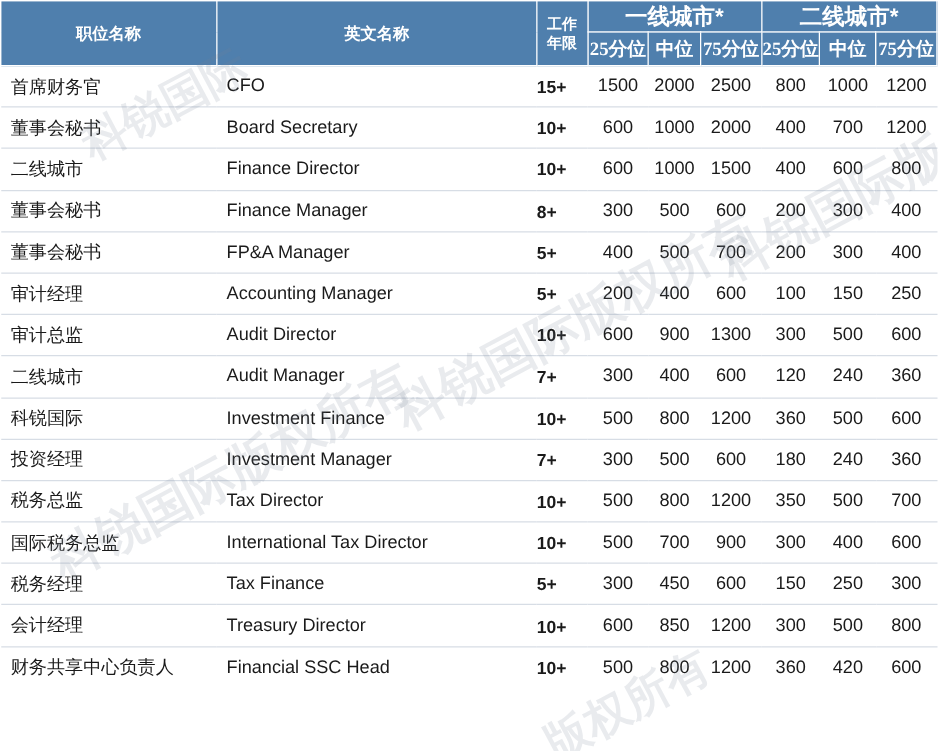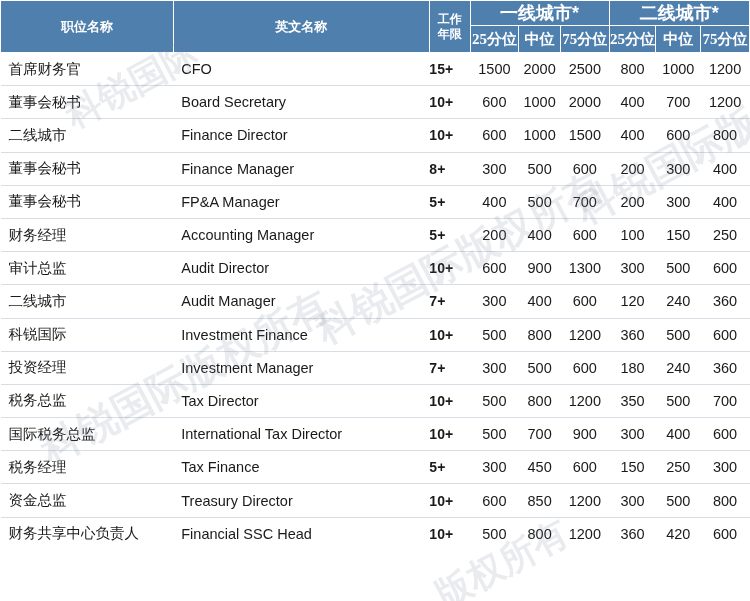--- a/index.html
+++ b/index.html
@@ -197,21 +197,21 @@
         <td class="c-en">FP&amp;A Manager</td>
         <td class="c-yrs">5+</td>
         <td class="c-num">400</td>
         <td class="c-num">500</td>
         <td class="c-num">700</td>
         <td class="c-num">200</td>
         <td class="c-num">300</td>
         <td class="c-num">400</td>
       </tr>
       <tr>
-        <td class="c-cn">财务经理</td>
+        <td class="c-cn">审计经理</td>
         <td class="c-en">Accounting Manager</td>
         <td class="c-yrs">5+</td>
         <td class="c-num">200</td>
         <td class="c-num">400</td>
         <td class="c-num">600</td>
         <td class="c-num">100</td>
         <td class="c-num">150</td>
         <td class="c-num">250</td>
       </tr>
       <tr>
@@ -285,21 +285,21 @@
         <td class="c-en">Tax Finance</td>
         <td class="c-yrs">5+</td>
         <td class="c-num">300</td>
         <td class="c-num">450</td>
         <td class="c-num">600</td>
         <td class="c-num">150</td>
         <td class="c-num">250</td>
         <td class="c-num">300</td>
       </tr>
       <tr>
-        <td class="c-cn">资金总监</td>
+        <td class="c-cn">会计经理</td>
         <td class="c-en">Treasury Director</td>
         <td class="c-yrs">10+</td>
         <td class="c-num">600</td>
         <td class="c-num">850</td>
         <td class="c-num">1200</td>
         <td class="c-num">300</td>
         <td class="c-num">500</td>
         <td class="c-num">800</td>
       </tr>
       <tr>

